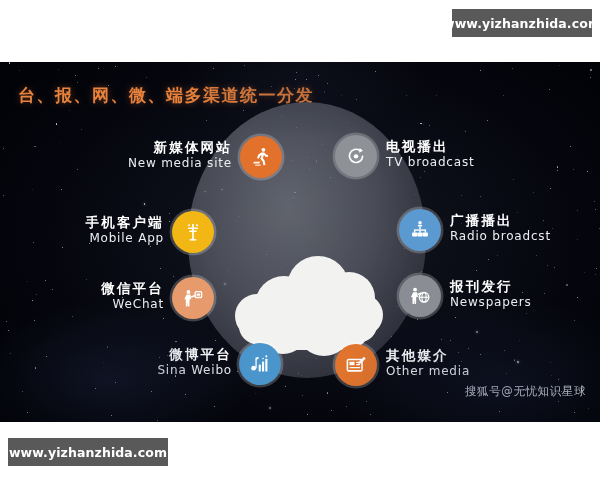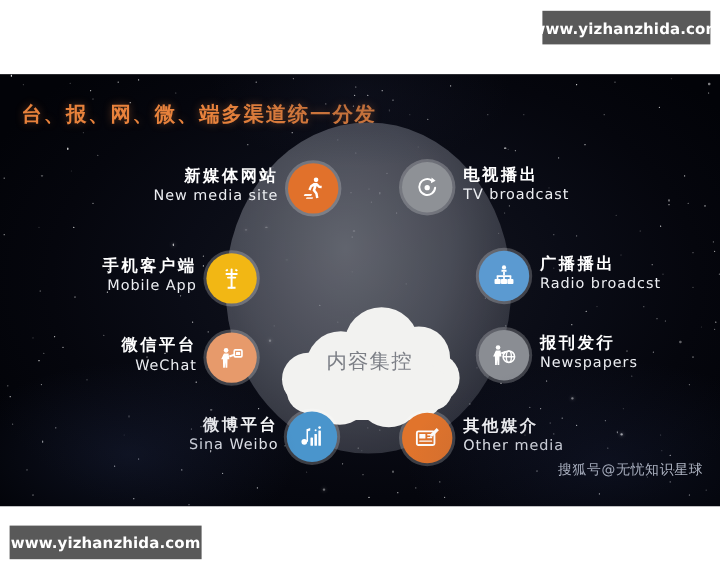--- a/index.html
+++ b/index.html
@@ -414,21 +414,20 @@
     <i style="left:22px;  top:26px;  width:58px;  height:58px;"></i>
     <i style="left:54px;  top:6px;   width:62px;  height:62px;"></i>
     <i style="left:90px;  top:22px;  width:52px;  height:52px;"></i>
     <i style="left:2px;   top:44px;  width:44px;  height:44px;"></i>
     <i style="left:108px; top:44px;  width:42px;  height:42px;"></i>
     <i style="left:12px;  top:50px;  width:126px; height:50px;border-radius:26px;"></i>
     <i style="left:26px;  top:60px;  width:48px;  height:44px;"></i>
     <i style="left:66px;  top:62px;  width:50px;  height:44px;"></i>
     <i style="left:6px;   top:58px;  width:36px;  height:36px;"></i>
     <i style="left:110px; top:58px;  width:34px;  height:34px;"></i>
-    <span class="c-label">内容集控</span>
   </div>
 
   <div class="node" style="left:240px; top:74px; background:#e1712b;">
     <span>
       <svg width="22" height="22" viewBox="0 0 24 24" fill="#fff">
         <circle cx="14.6" cy="4.2" r="2.1"></circle>
         <path d="M12.4 7.1 L9.2 9.3 L7.6 13.0 L9.6 13.8 L10.9 10.8 L12.6 10.0 L11.4 13.9 L13.9 17.2 L14.6 21.0 L16.8 20.6 L16.0 16.2 L14.0 13.4 L15.2 9.9 L17.0 11.6 L19.6 11.8 L19.8 9.7 L18.0 9.5 L15.6 7.1 Z"></path>
         <path d="M4.2 17.2 L11.0 17.2 L10.2 19.0 L3.4 19.0 Z" opacity=".95"></path>
         <path d="M6.0 20.1 L12.0 20.1 L11.4 21.6 L5.4 21.6 Z" opacity=".8"></path>
       </svg>

